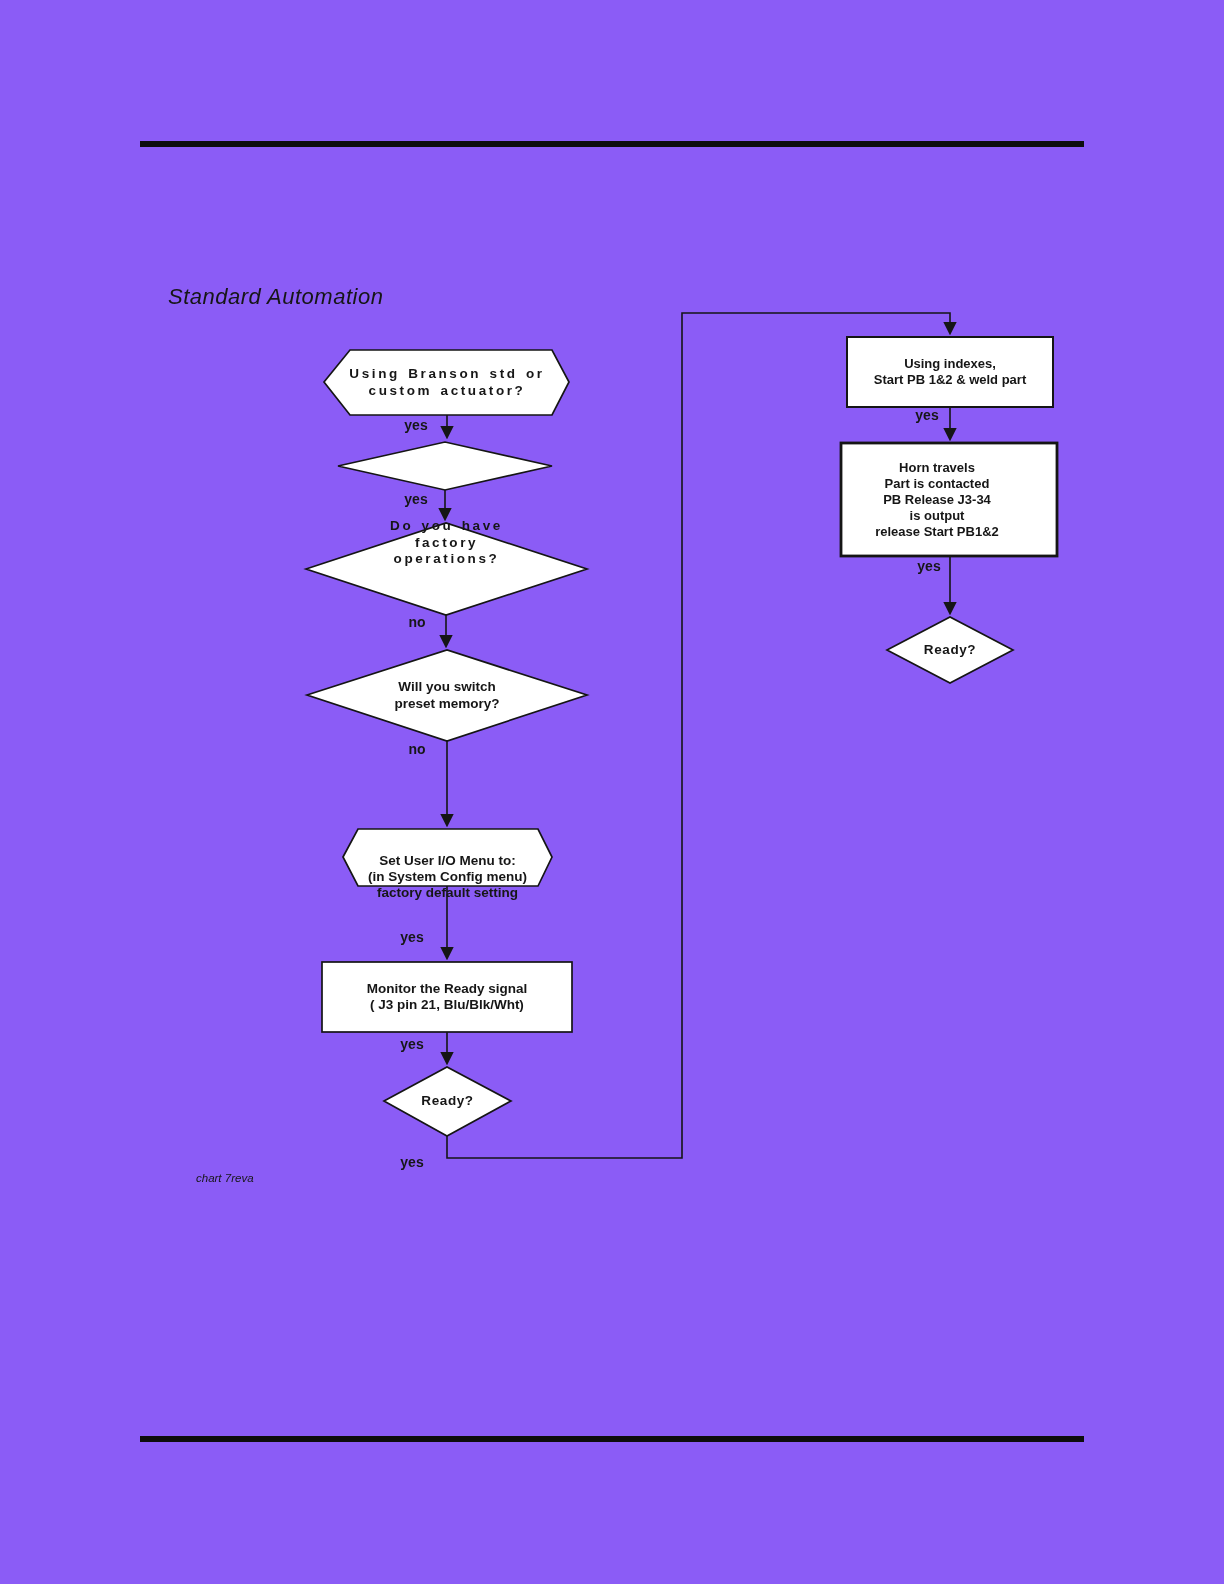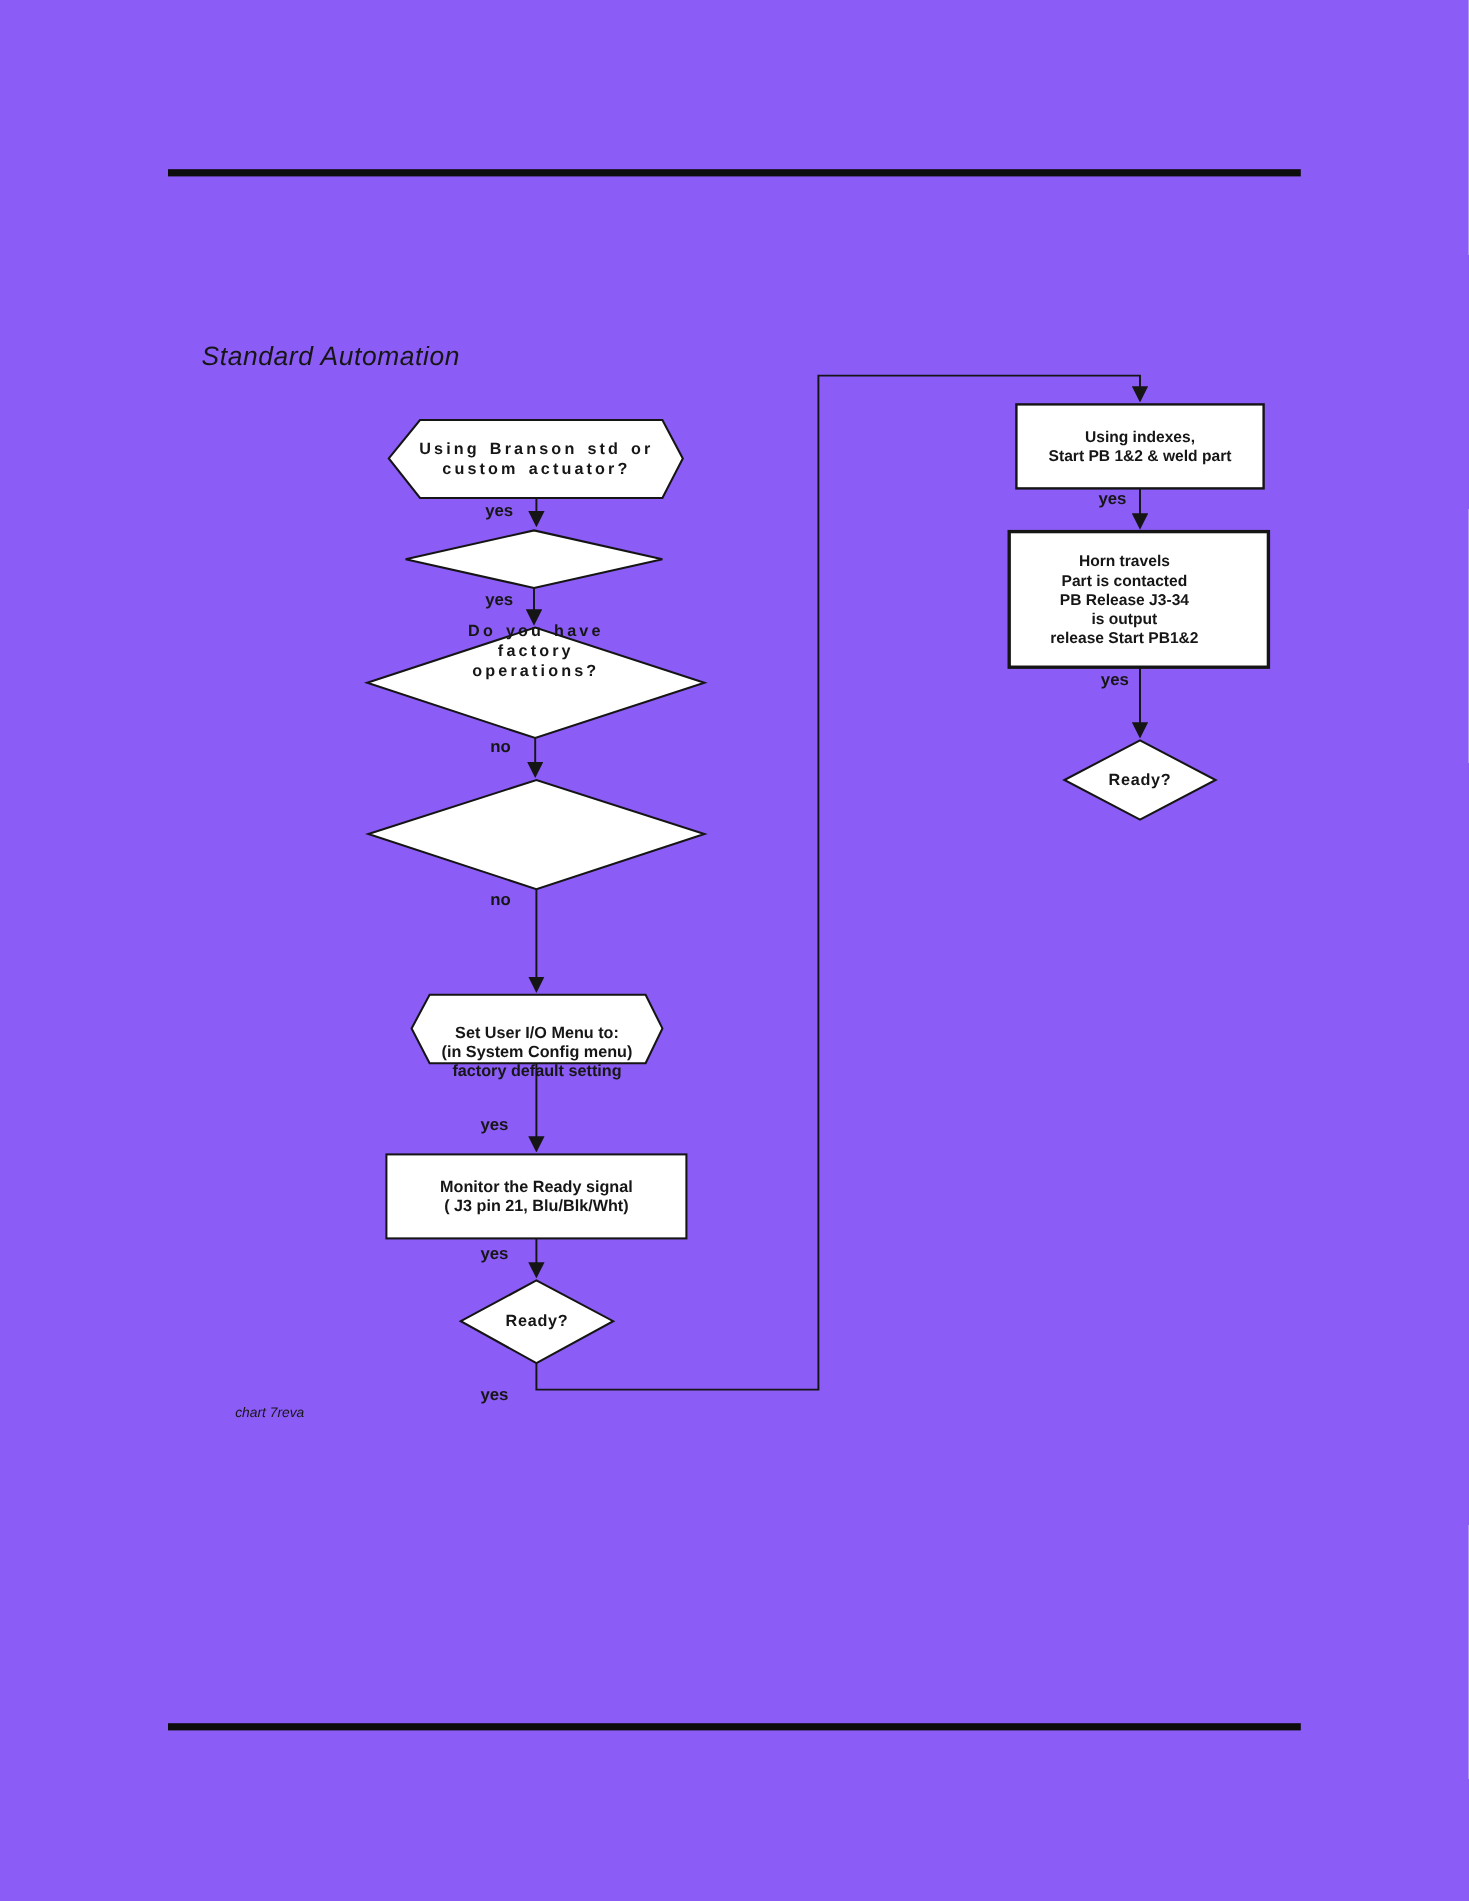--- a/index.html
+++ b/index.html
@@ -125,20 +125,24 @@
     <div class="nline ls2">custom actuator?</div>
   </div>
 
 
   <div class="node" style="left:306px; top:497px; width:281px; height:92px;">
     <div class="nline ls2">Do you have</div>
     <div class="nline ls2">factory</div>
     <div class="nline ls2">operations?</div>
   </div>
 
+  <div class="node" style="left:307px; top:650px; width:280px; height:91px;">
+    <div class="nline">Will you switch</div>
+    <div class="nline">preset memory?</div>
+  </div>
 
   <div class="node" style="left:343px; top:848px; width:209px; height:57px; line-height:16px;">
     <div class="nline">Set User I/O Menu to:</div>
     <div class="nline">(in System Config menu)</div>
     <div class="nline">factory default setting</div>
   </div>
 
   <div class="node" style="left:322px; top:962px; width:250px; height:70px;">
     <div class="nline">Monitor the Ready signal</div>
     <div class="nline">( J3 pin 21, Blu/Blk/Wht)</div>

